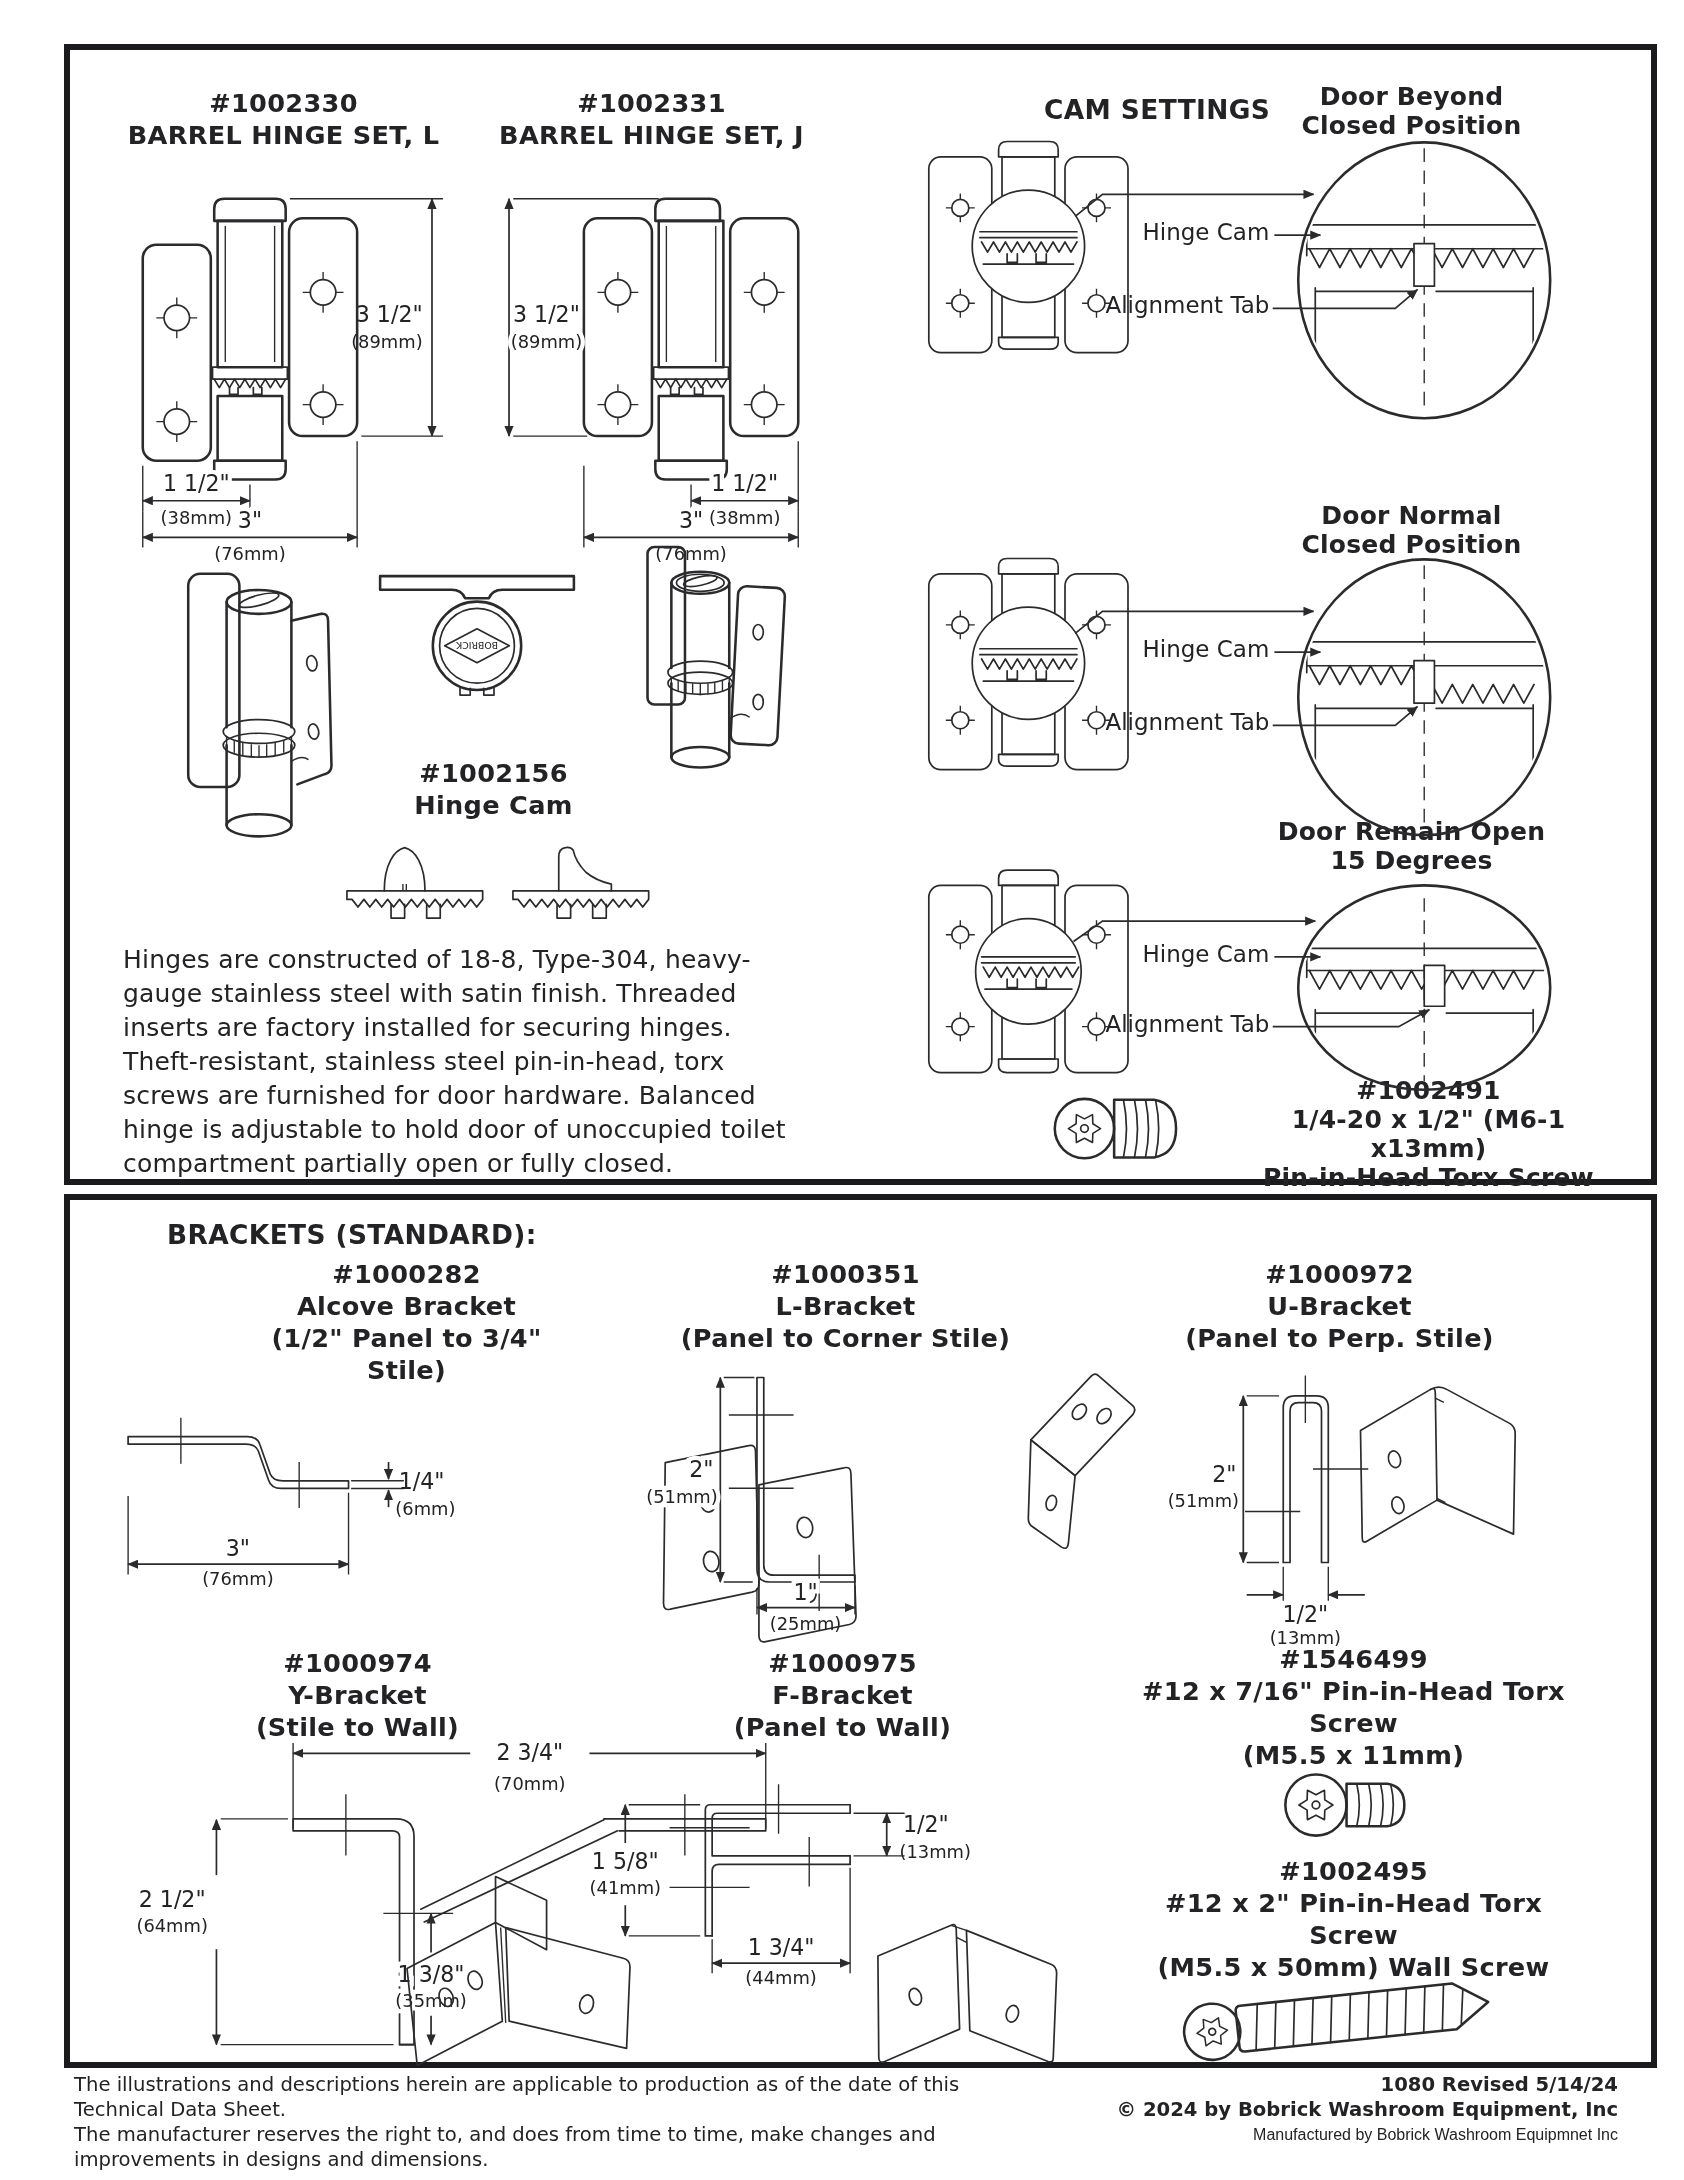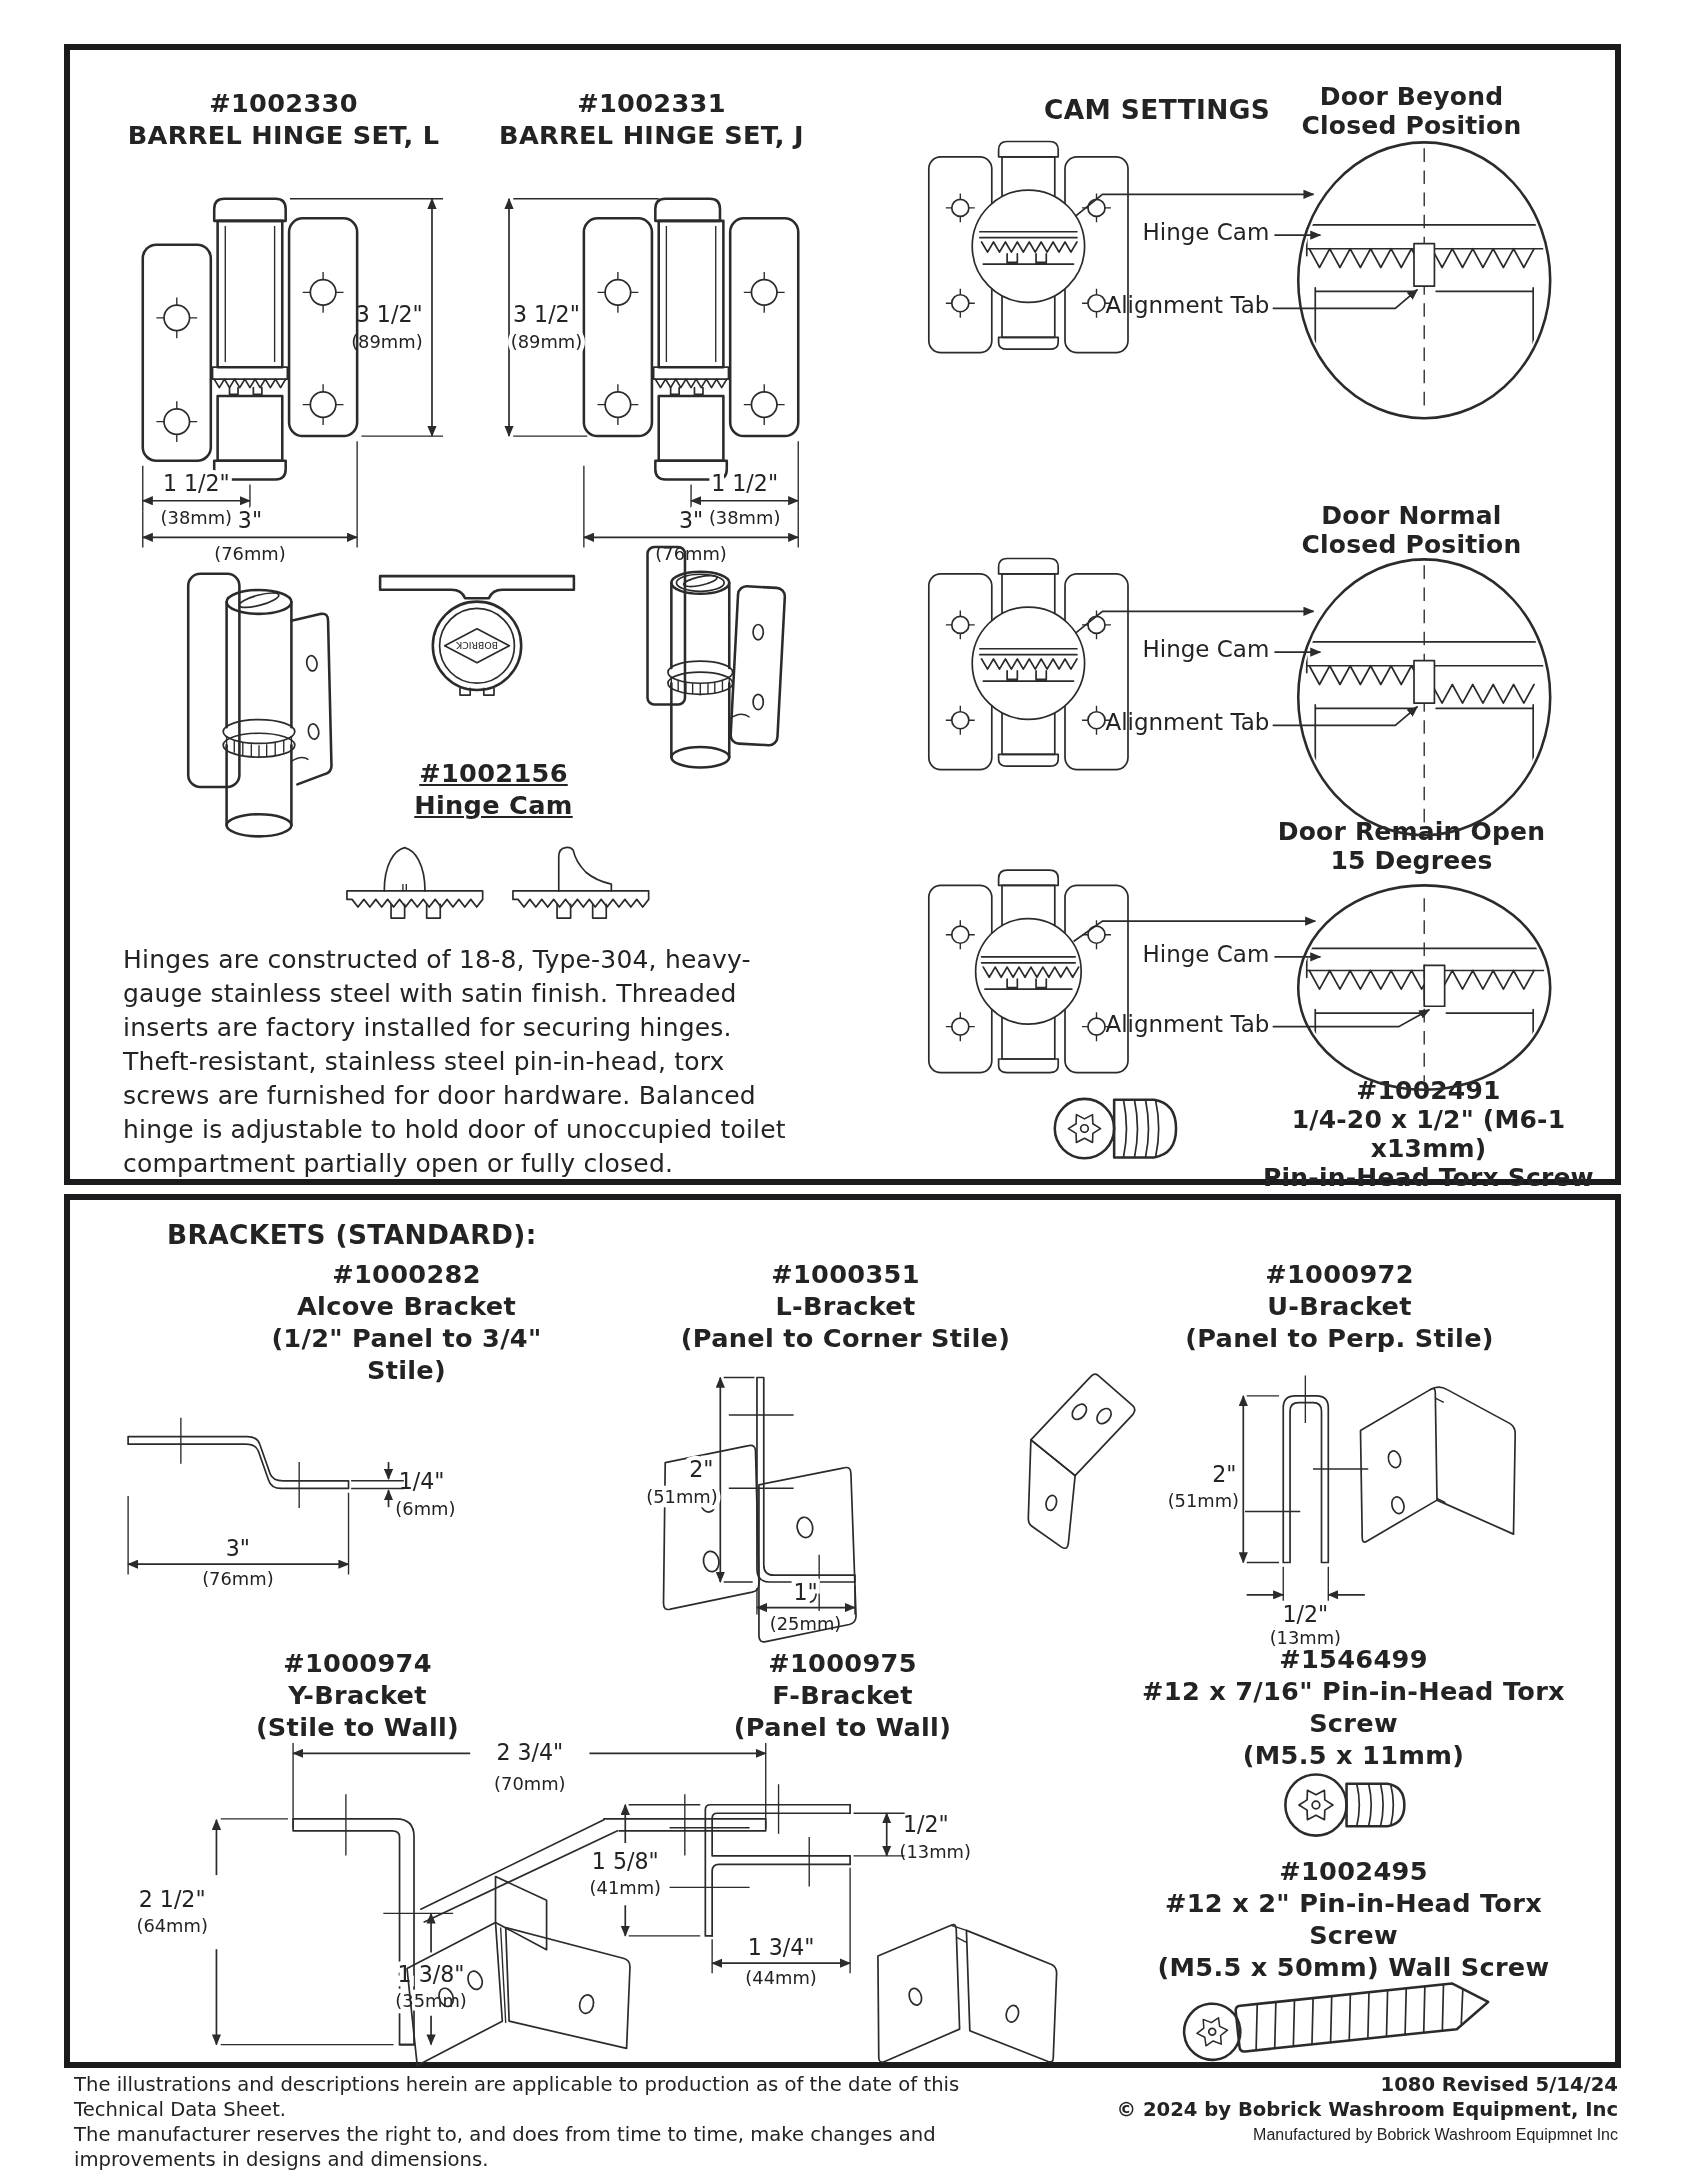--- a/index.html
+++ b/index.html
@@ -1,18 +1,18 @@
 <!DOCTYPE html>
 <html style="font-size:13.6px"><head>
 <meta charset="utf-8">
 <style>
   html,body{margin:0;padding:0;background:#ffffff;}
   .page{position:relative;width:1685px;height:2181px;background:#fff;overflow:hidden;
         font-family:"DejaVu Sans",sans-serif;color:#232325;}
-  .box{position:absolute;border:6.8px solid #1b1b1d;background:#fff;}
+  .box{position:absolute;border:6.8px solid #1b1b1d;background:#fff;padding-left:36px;}
   .abs{position:absolute;}
   .t1{font-weight:bold;font-size:25.6px;line-height:32px;text-align:center;letter-spacing:0.3px;}
   .t2{font-weight:bold;font-size:25px;line-height:29px;text-align:center;letter-spacing:0.2px;}
   .heading{font-weight:bold;font-size:26.4px;letter-spacing:0.4px;}
   .para{font-size:25px;line-height:34px;font-weight:400;letter-spacing:0.2px;}
   .foot{font-size:19.6px;line-height:25px;}
   .manu{font-family:"Liberation Sans",sans-serif;font-size:16px;}
   svg{overflow:visible;display:block;}
   svg text{font-family:"DejaVu Sans",sans-serif;fill:#232325;}
   .dr{stroke:#2b2b2d;stroke-width:3;fill:none;stroke-linejoin:round;stroke-linecap:round;}
@@ -157,21 +157,21 @@
       <ellipse class="dr2" cx="72" cy="168" rx="38" ry="13"></ellipse>
       <path class="thin" d="M38,160 v12 M46,164 v13 M55,167 v13 M63,168 v13 M72,169 v13 M81,168 v13 M89,167 v13 M98,164 v13 M106,160 v12"></path>
       <path class="dr" d="M38,168 V255 M106,168 V255"></path>
       <ellipse class="dr" cx="72" cy="255" rx="34" ry="12"></ellipse>
       <rect class="dr" x="112" y="55" width="55" height="185" rx="10" transform="rotate(3 140 147)"></rect>
       <ellipse class="dr2" cx="140" cy="108" rx="6" ry="9"></ellipse>
       <ellipse class="dr2" cx="140" cy="190" rx="6" ry="9"></ellipse>
       <path class="thin" d="M106,210 q14,-10 24,-2"></path>
     </svg>
 
-    <div class="abs t1" style="left:253px;top:707px;width:341px;text-decoration:underline;">
+    <div class="abs t1" style="left:253px;top:707px;width:341px;">
       <div>#1002156</div>
       <div>Hinge Cam</div>
     </div>
 
     <svg class="abs" style="left:270px;top:790px;" width="153" height="95" viewBox="0 0 180 112">
       <path class="dr2" d="M52,60 C52,28 64,12 76,9 C88,12 100,28 100,60"></path>
       <path class="dr2" d="M8,60 H168 V70 l-7,9 l-7,-9 l-7,9 l-7,-9 l-7,9 l-7,-9 l-7,9 l-7,-9 l-7,9 l-7,-9 l-7,9 l-7,-9 l-7,9 l-7,-9 l-7,9 l-7,-9 l-7,9 l-7,-9 l-7,9 l-7,-9 l-7,9 l-7,-9 L8,70 Z"></path>
       <path class="dr2" d="M60,76 v16 h16 v-16 M102,76 v16 h16 v-16"></path>
       <path class="thin" d="M74,60 v-8 M78,60 v-8"></path>
     </svg>

